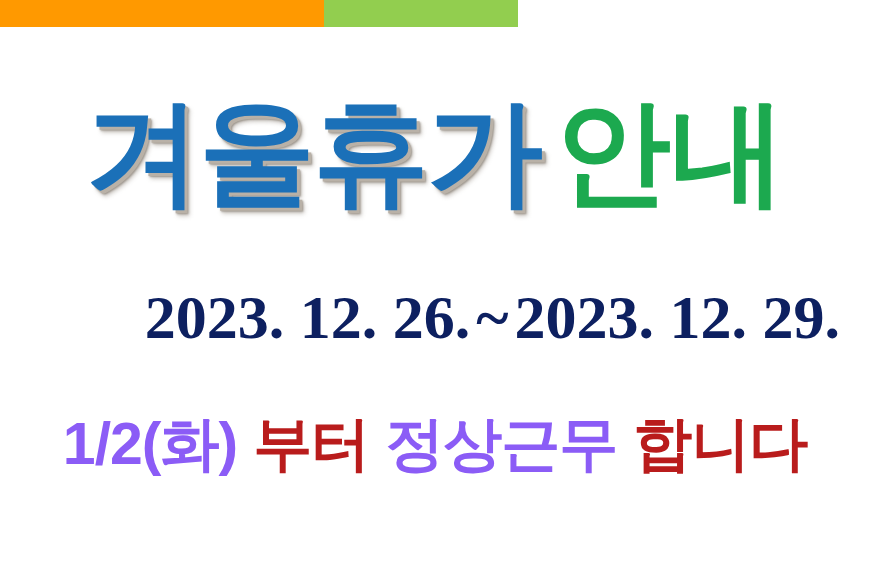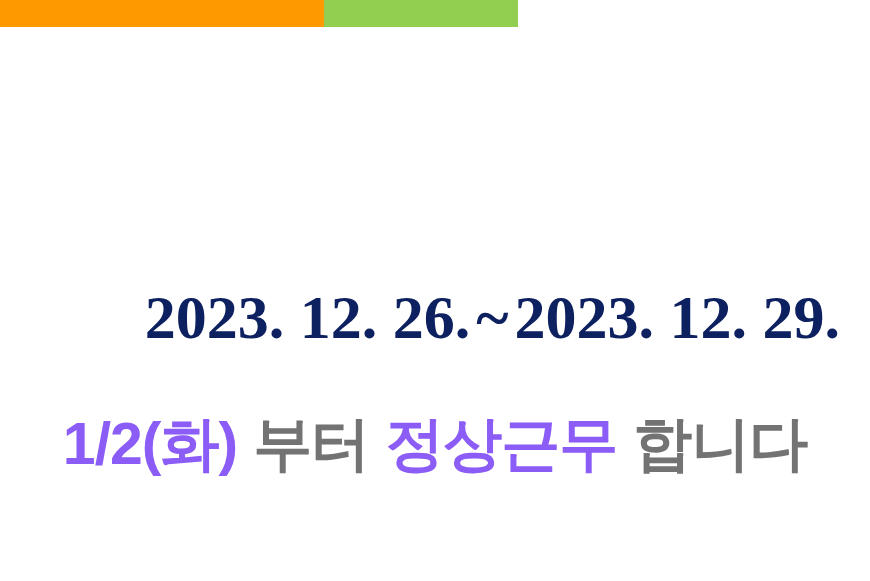--- a/index.html
+++ b/index.html
@@ -106,38 +106,41 @@
     font-family: "Liberation Sans", sans-serif;
     font-weight: bold;
     font-size: 59px;
     line-height: 1.1;
     letter-spacing: -1px;
   }
   .noticeline .nt-red {
     color: #8b5cf6;
   }
   .noticeline .nt-navy {
-    color: #737373;
+    color: #b91c1c;
   }
   .noticeline .sp {
     display: inline-block;
     width: 16px;
   }
 </style>
 </head>
 <body>
 
 <div id="poster">
 
   <div class="topbar-row">
     <div class="bar-orange"></div>
     <div class="bar-green"></div>
     <div class="bar-blank"></div>
   </div>
 
+  <div class="headline">
+    <span class="hl-blue">겨울휴가</span><span class="hl-green">안내</span>
+  </div>
 
   <div class="dateline">
     <span>2023. 12. 26.</span><span class="tilde">~</span><span>2023. 12. 29.</span>
   </div>
 
   <div class="noticeline">
     <span class="nt-red">1/2(화)</span><span class="sp"></span><span class="nt-navy">부터</span><span class="sp"></span><span class="nt-red">정상근무</span><span class="sp"></span><span class="nt-navy">합니다</span>
   </div>
 
 </div>

